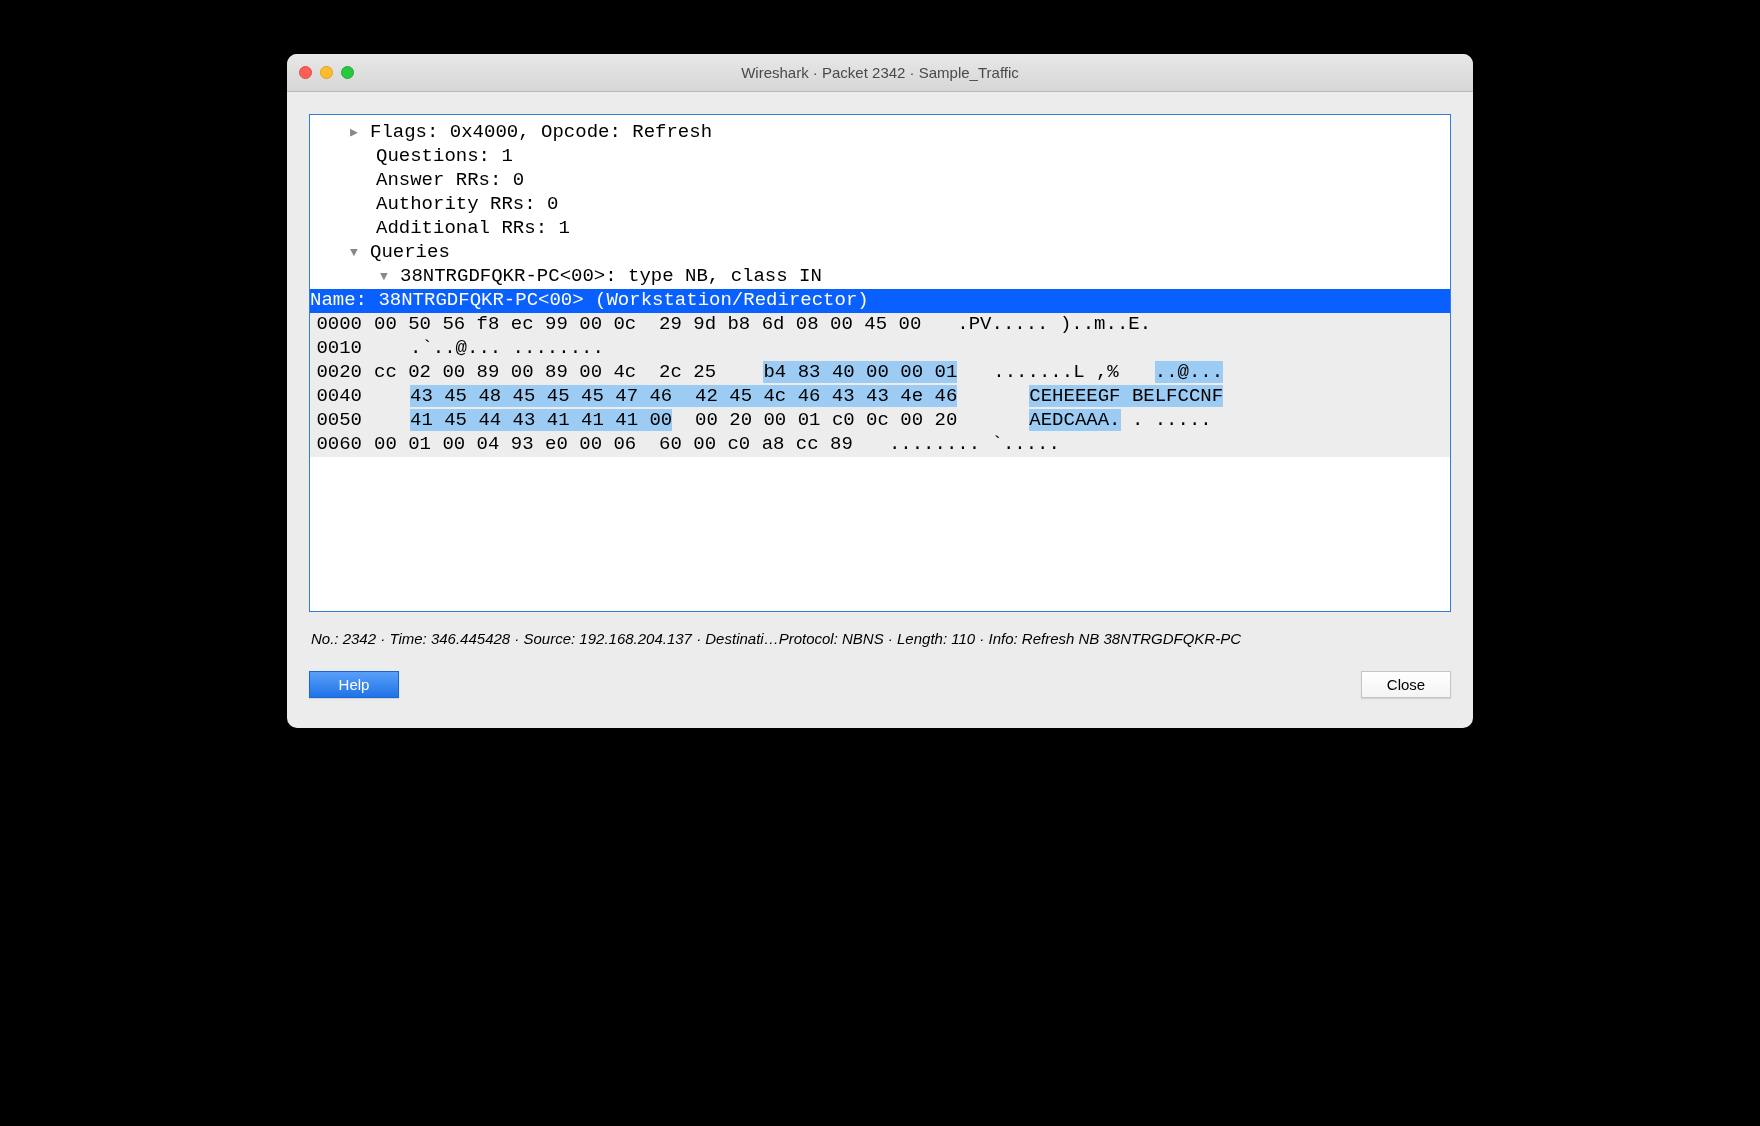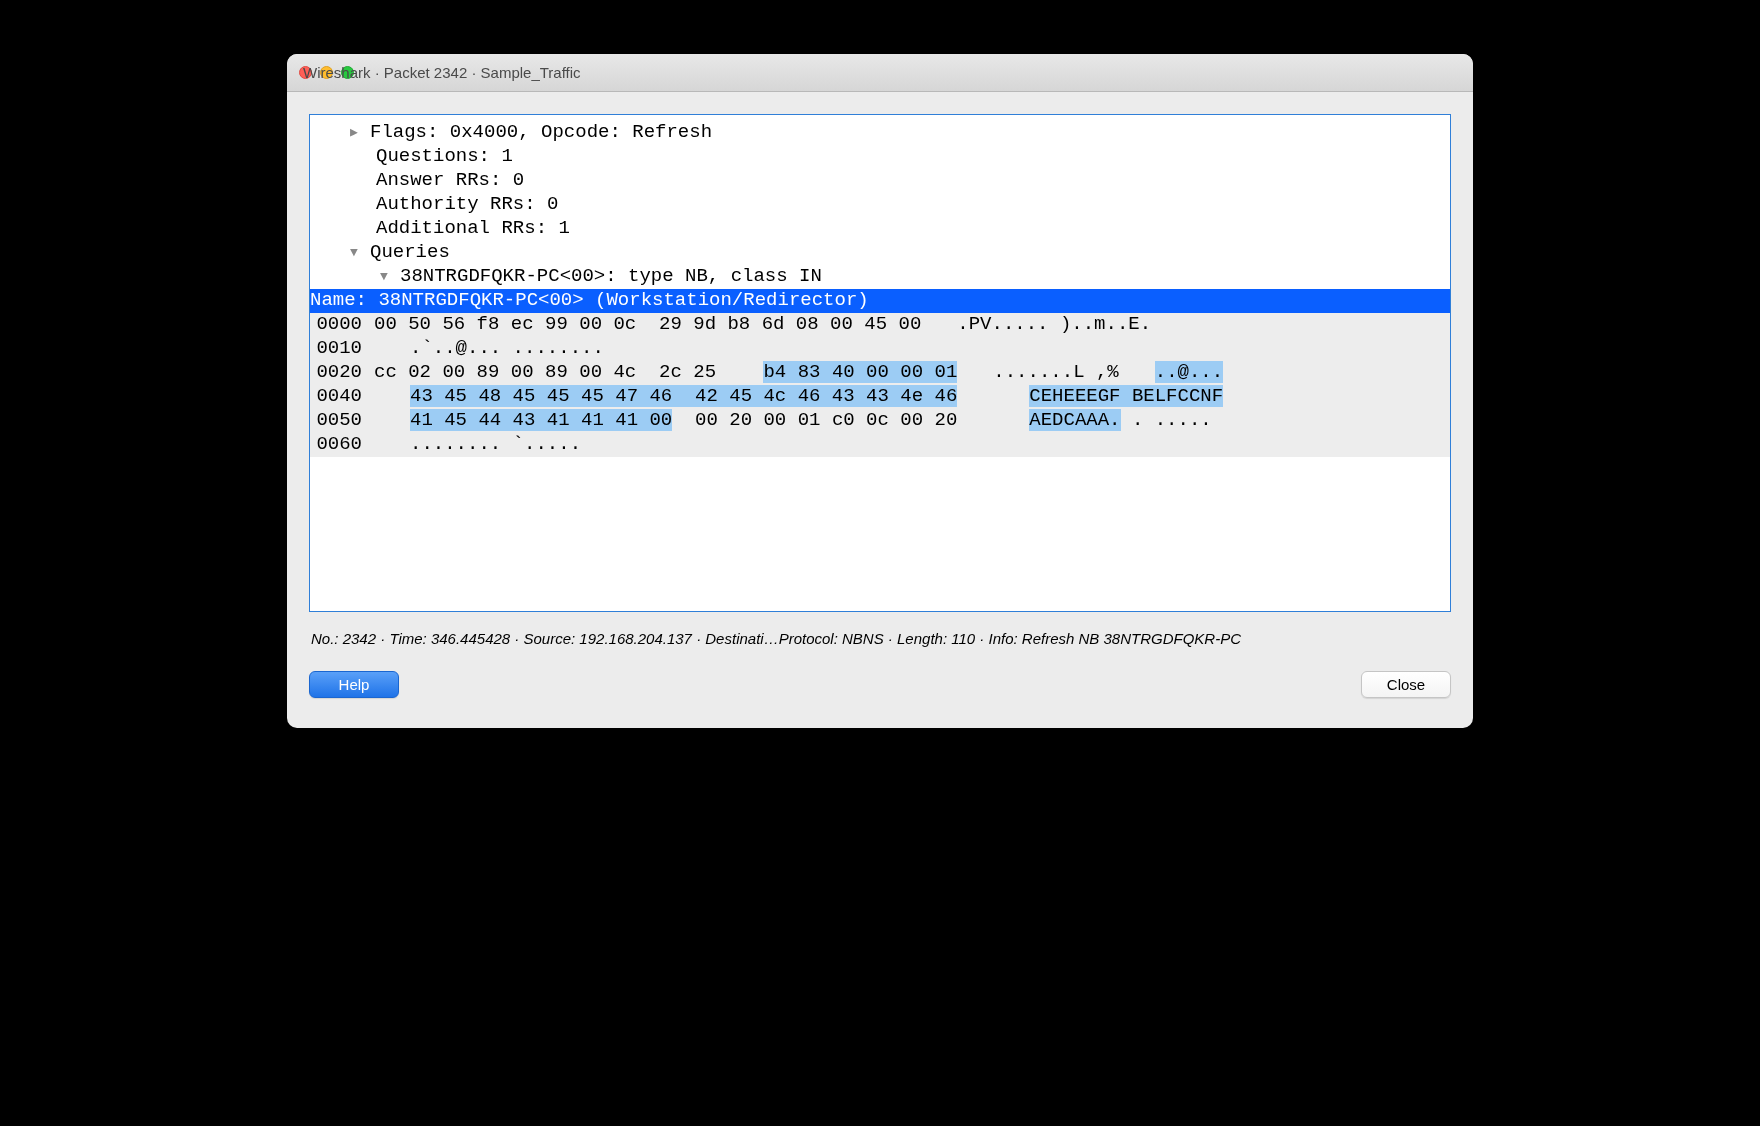--- a/index.html
+++ b/index.html
@@ -40,22 +40,23 @@
     .traffic-light {
       width: 13px;
       height: 13px;
       border-radius: 50%;
     }
     .tl-red { background: #ff5f57; border: 0.5px solid #e04a42; }
     .tl-yellow { background: #ffbd2e; border: 0.5px solid #dfa022; }
     .tl-green { background: #28c940; border: 0.5px solid #1faa32; }
     .title {
       position: absolute;
-      left: 16px;
+      left: 0;
       right: 0;
+      text-align: center;
       font-size: 15px;
       color: #4a4a4a;
       pointer-events: none;
     }
     .content {
       padding: 22px 22px 16px 22px;
     }
     .panel {
       border: 1px solid #2f7fd8;
       background: #fff;
@@ -132,21 +133,21 @@
       text-overflow: ellipsis;
     }
     .button-row {
       display: flex;
       justify-content: space-between;
       padding: 0 0 14px 0;
     }
     .btn {
       font-size: 15px;
       padding: 4px 20px;
-      border-radius: 6px;
+      border-radius: 0;
       border: 1px solid #c5c5c5;
       background: linear-gradient(#fff, #f4f4f4);
       min-width: 90px;
       text-align: center;
       box-shadow: 0 1px 1px rgba(0,0,0,0.1);
     }
     .btn-primary {
       background: linear-gradient(#5aa0f8, #1f73e8);
       border: 1px solid #1a66d0;
       color: #fff;
@@ -198,21 +199,21 @@
         </div>
       </div>
 
       <div class="hex-pane" id="hex-pane">
 
       <div class="hex-row"><span class="hex-offset">0000</span><span class="hex-bytes"><span>00 50 56 f8 ec 99 00 0c  29 9d b8 6d 08 00 45 00</span></span><span class="hex-ascii"><span>.PV..... )..m..E.</span></span></div>
           <div class="hex-row"><span class="hex-offset">0010</span><span class="hex-ascii"><span>.`..@... ........</span></span></div>
           <div class="hex-row"><span class="hex-offset">0020</span><span class="hex-bytes"><span>cc 02 00 89 00 89 00 4c  2c 25 </span><span class="hl">b4 83 40 00 00 01</span></span><span class="hex-ascii"><span>.......L ,%</span><span class="hl">..@...</span></span></div>
           <div class="hex-row"><span class="hex-offset">0040</span><span class="hex-bytes"><span class="hl">43 45 48 45 45 45 47 46  42 45 4c 46 43 43 4e 46</span></span><span class="hex-ascii"><span class="hl">CEHEEEGF BELFCCNF</span></span></div>
           <div class="hex-row"><span class="hex-offset">0050</span><span class="hex-bytes"><span class="hl">41 45 44 43 41 41 41 00</span><span>  00 20 00 01 c0 0c 00 20</span></span><span class="hex-ascii"><span class="hl">AEDCAAA.</span><span> . ..... </span></span></div>
-          <div class="hex-row"><span class="hex-offset">0060</span><span class="hex-ascii"><span>........ `.....</span></span></div>
+          <div class="hex-row"><span class="hex-offset">0060</span><span class="hex-bytes"><span>00 01 00 04 93 e0 00 06  60 00 c0 a8 cc 89</span></span><span class="hex-ascii"><span>........ `.....</span></span></div>
         </div>
     </div>
 
     <div class="status-line">No.: 2342 · Time: 346.445428 · Source: 192.168.204.137 · Destinati…Protocol: NBNS · Length: 110 · Info: Refresh NB 38NTRGDFQKR-PC</div>
 
     <div class="button-row">
       <div class="btn btn-primary">Help</div>
       <div class="btn">Close</div>
     </div>
   </div>

